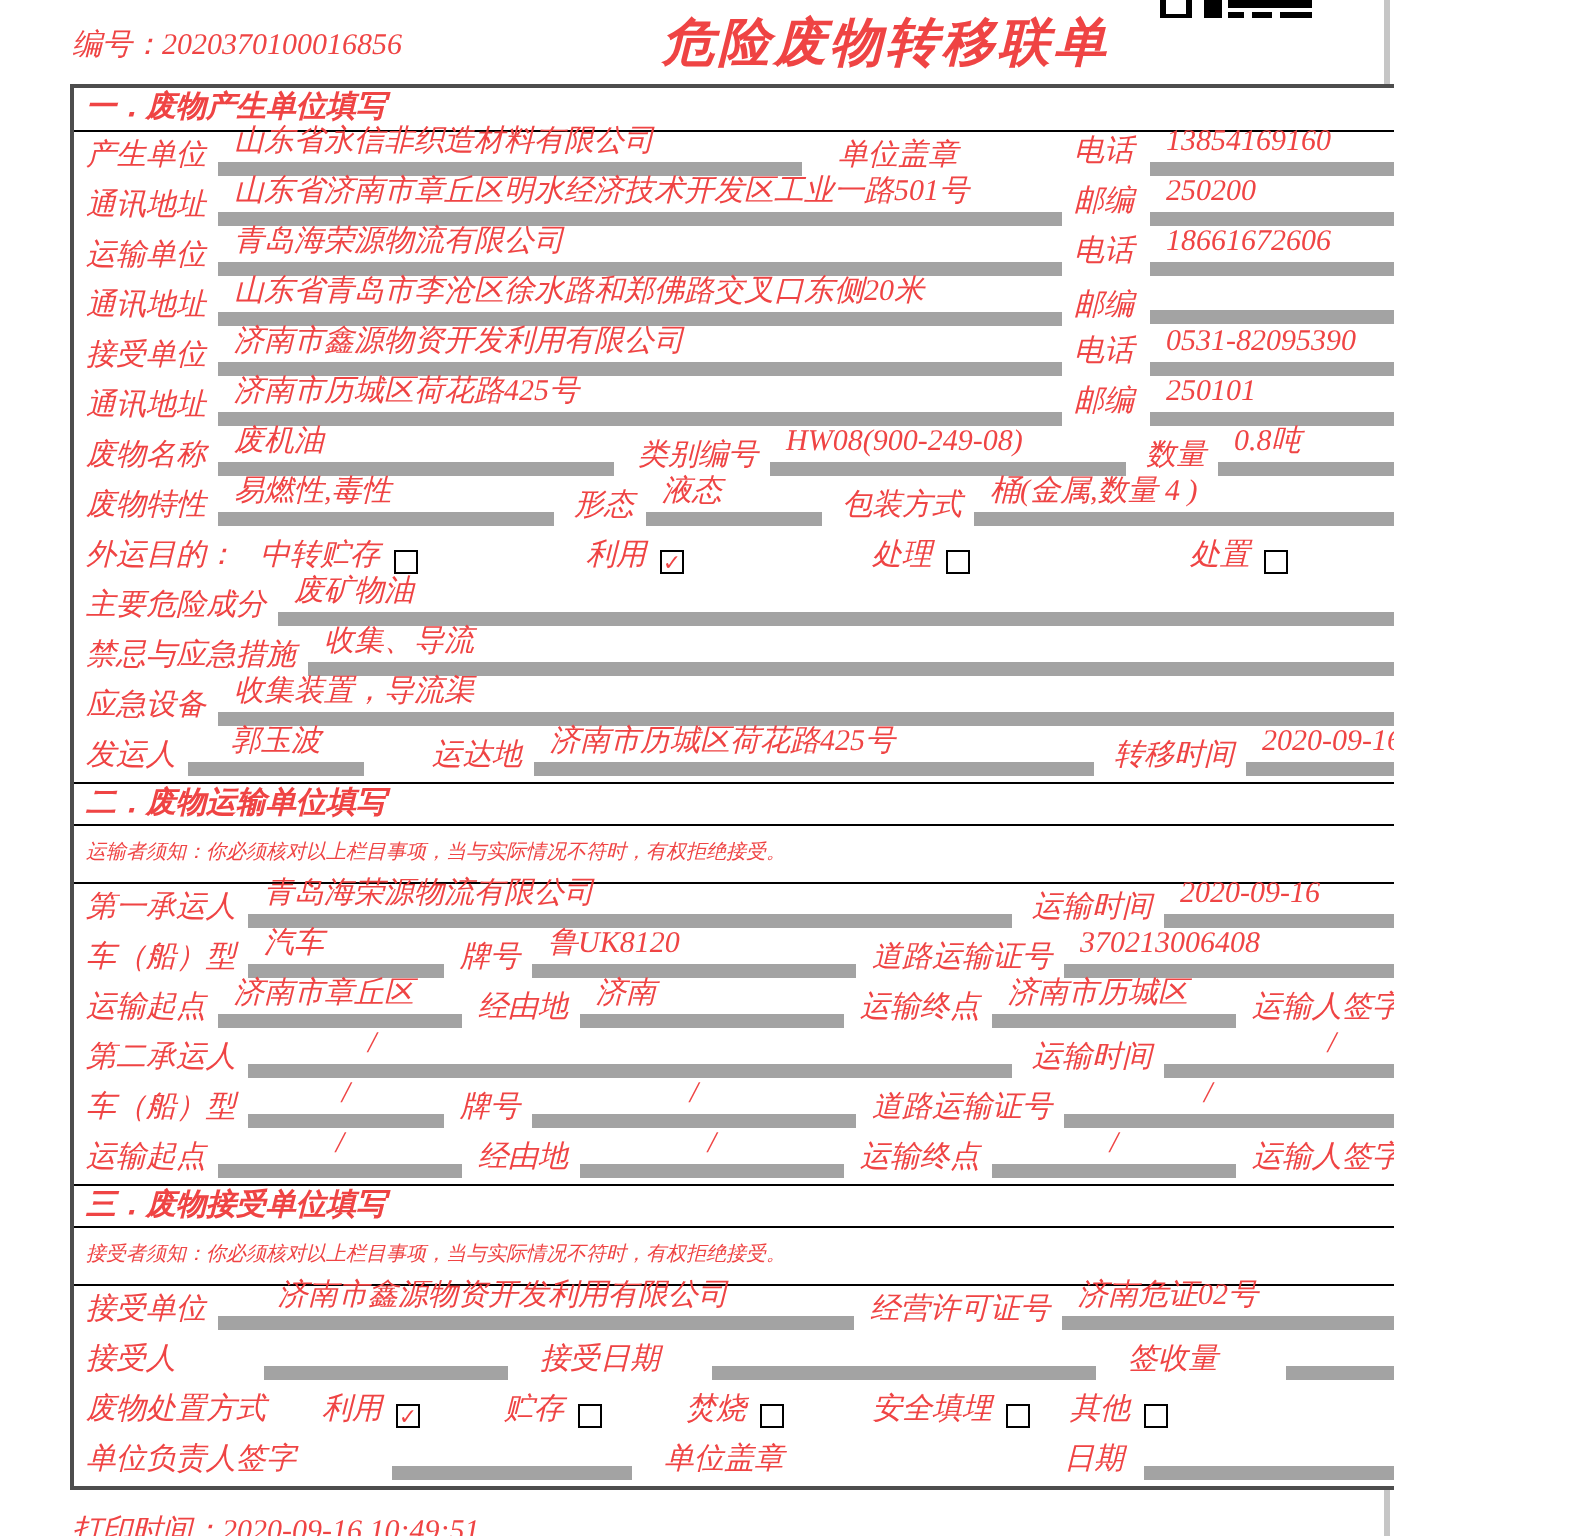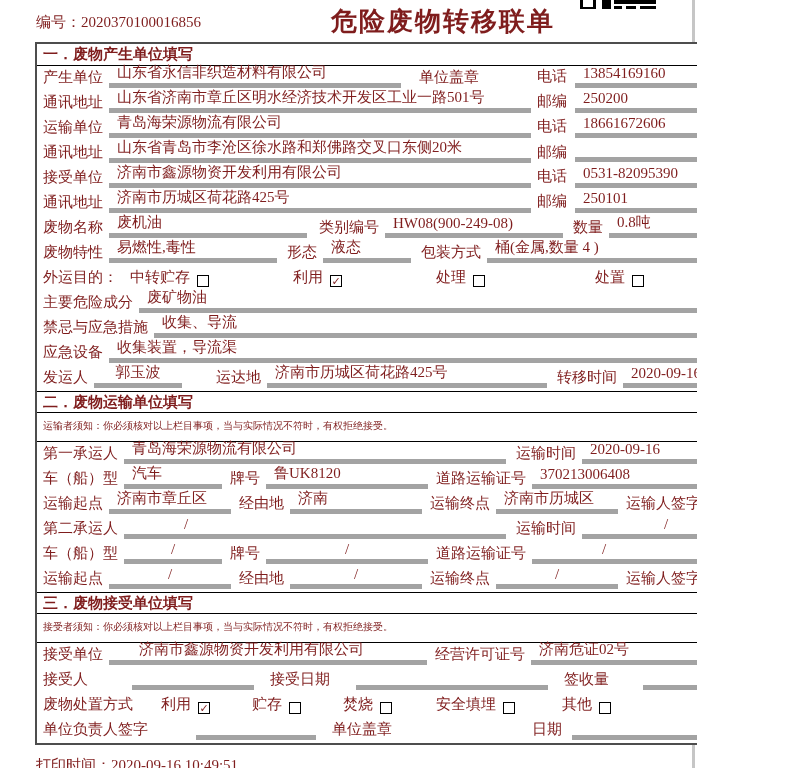--- a/index.html
+++ b/index.html
@@ -1,19 +1,19 @@
 <!DOCTYPE html>
 <html><head>
 <meta charset="utf-8">
 <style>
   * { margin:0; padding:0; box-sizing:border-box; }
   html,body { background:#fff; }
   .page {
     position:relative; width:697px; height:768px; background:#ffffff;
-    font-family:"Liberation Serif","DejaVu Serif",serif; color:#7f1d1d; overflow:hidden;
+    font-family:"Liberation Serif","DejaVu Serif",serif; color:#ef4444; overflow:hidden;font-style:italic;
   }
   .right-edge { position:absolute; right:2px; top:0; width:3px; height:768px; background:#c6c6c6; }
   
   .qr { position:absolute; left:580px; top:0; width:76px; height:10px; }
   .qr i { position:absolute; background:#000; display:block; }
   .qr .q1 { left:0; top:0; width:3px; height:9px; }
   .qr .q2 { left:13px; top:0; width:3px; height:9px; }
   .qr .q3 { left:0; top:7px; width:16px; height:2px; }
   .qr .q4 { left:22px; top:0; width:9px; height:9px; }
   .qr .q5 { left:34px; top:0; width:42px; height:4px; }
@@ -33,21 +33,21 @@
   }
   .sec-header {
     font-size:15px; font-weight:bold; padding:2px 6px 3px 6px; height:22px;
     border-bottom:1px solid #000; line-height:17px;
   }
   .sec-header.mid { border-top:1px solid #000; }
   .notice { font-size:10px; padding:6px 6px 5px 6px; height:29px; border-bottom:1px solid #000; white-space:nowrap; }
   .row { display:flex; align-items:flex-end; height:25px; padding:0 6px 3px 6px; font-size:15px; }
   .lbl { flex:none; white-space:nowrap; padding-bottom:1px; }
   .val {
-    border-bottom:5px solid #a3a3a3; margin-left:6px; padding:0 4px 1px 8px;
+    border-bottom:7px solid #a3a3a3; margin-left:6px; padding:0 4px 1px 8px;
     white-space:nowrap; flex:none; min-height:18px;
   }
   .val.grow { flex:1 1 auto; }
   .val.c { text-align:center; padding-left:4px; }
   .rgroup { flex:none; margin-left:auto; width:213px; display:flex; align-items:center; }
   .rgroup .lbl { margin-right:2px; }
   .rgroup .val { flex:1 1 auto; }
   .opt { display:flex; align-items:flex-end; flex:none; white-space:nowrap; padding-bottom:1px; }
   .cb {
     display:inline-block; width:12px; height:12px; border:1px solid #000;
@@ -286,21 +286,21 @@
         <span class="cb"></span>
       </span>
       <span class="opt" style="margin-left:42px">
         <span>焚烧</span>
         <span class="cb"></span>
       </span>
       <span class="opt" style="margin-left:44px">
         <span>安全填埋</span>
         <span class="cb"></span>
       </span>
-      <span class="opt" style="margin-left:47px">
+      <span class="opt" style="margin-left:20px">
         <span>其他</span>
         <span class="cb"></span>
       </span>
     </div>
 
     <div class="row">
       <span class="lbl">单位负责人签字</span>
       <span class="val" style="width:120px;margin-left:48px"></span>
       <span class="lbl" style="margin-left:16px">单位盖章</span>
       <span class="lbl" style="margin-left:140px">日期</span>

